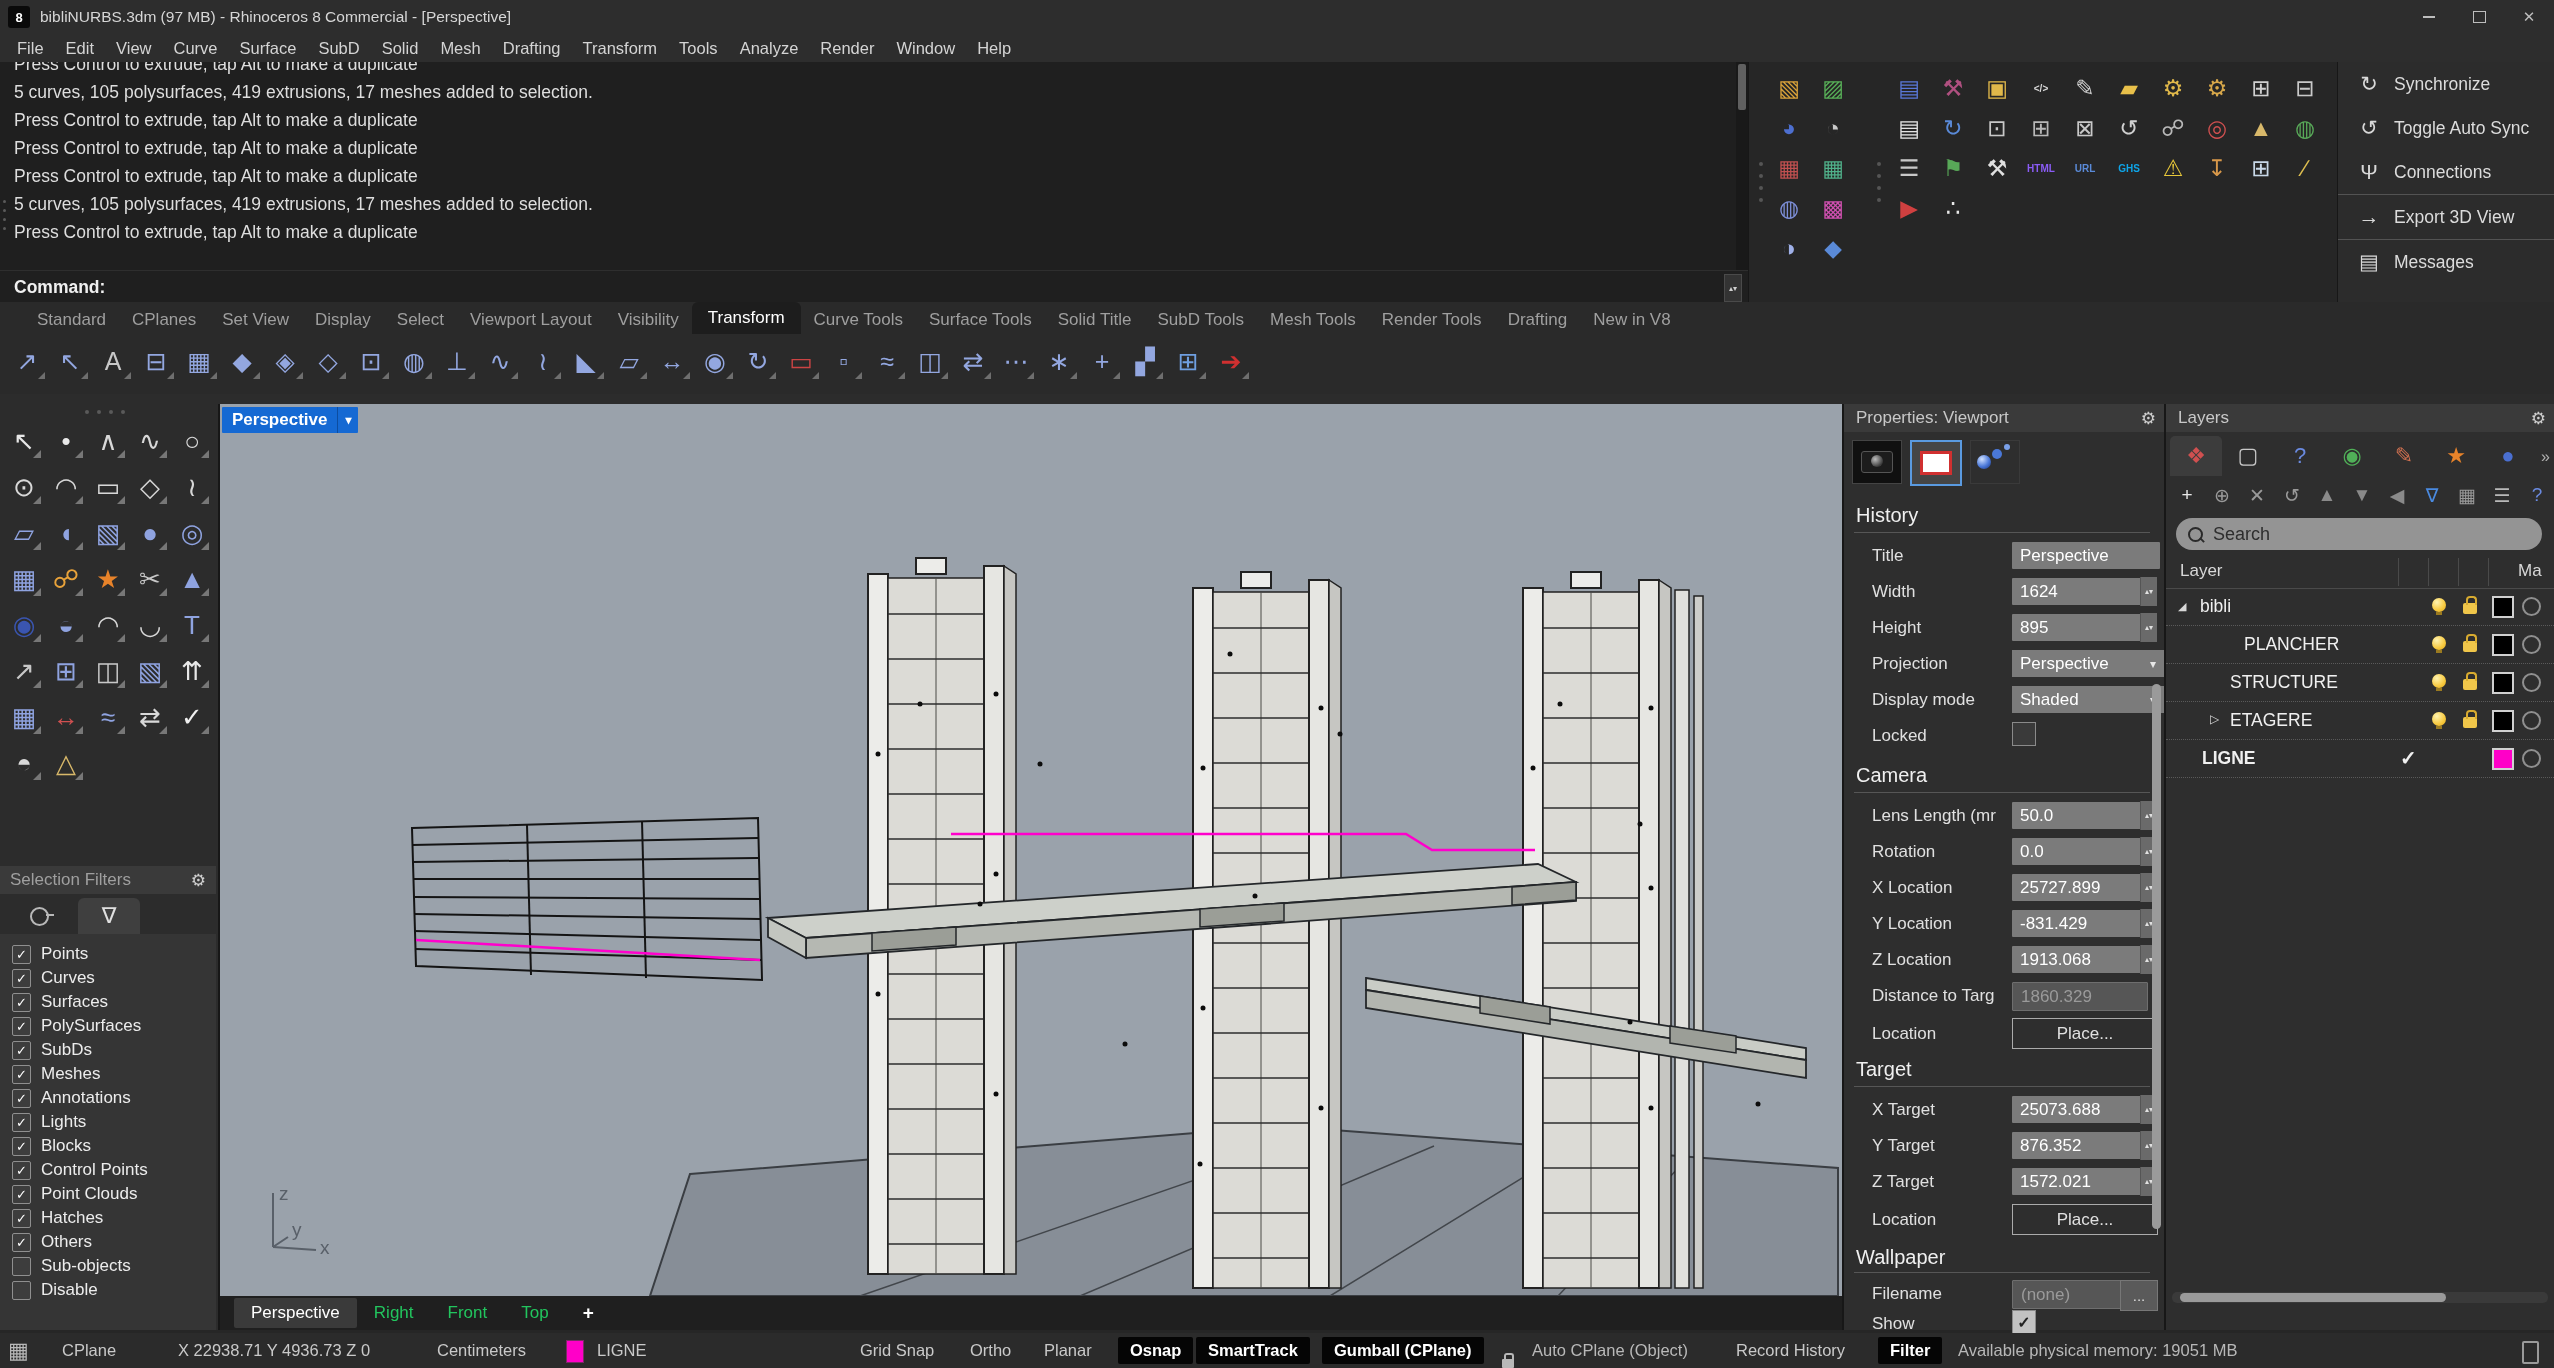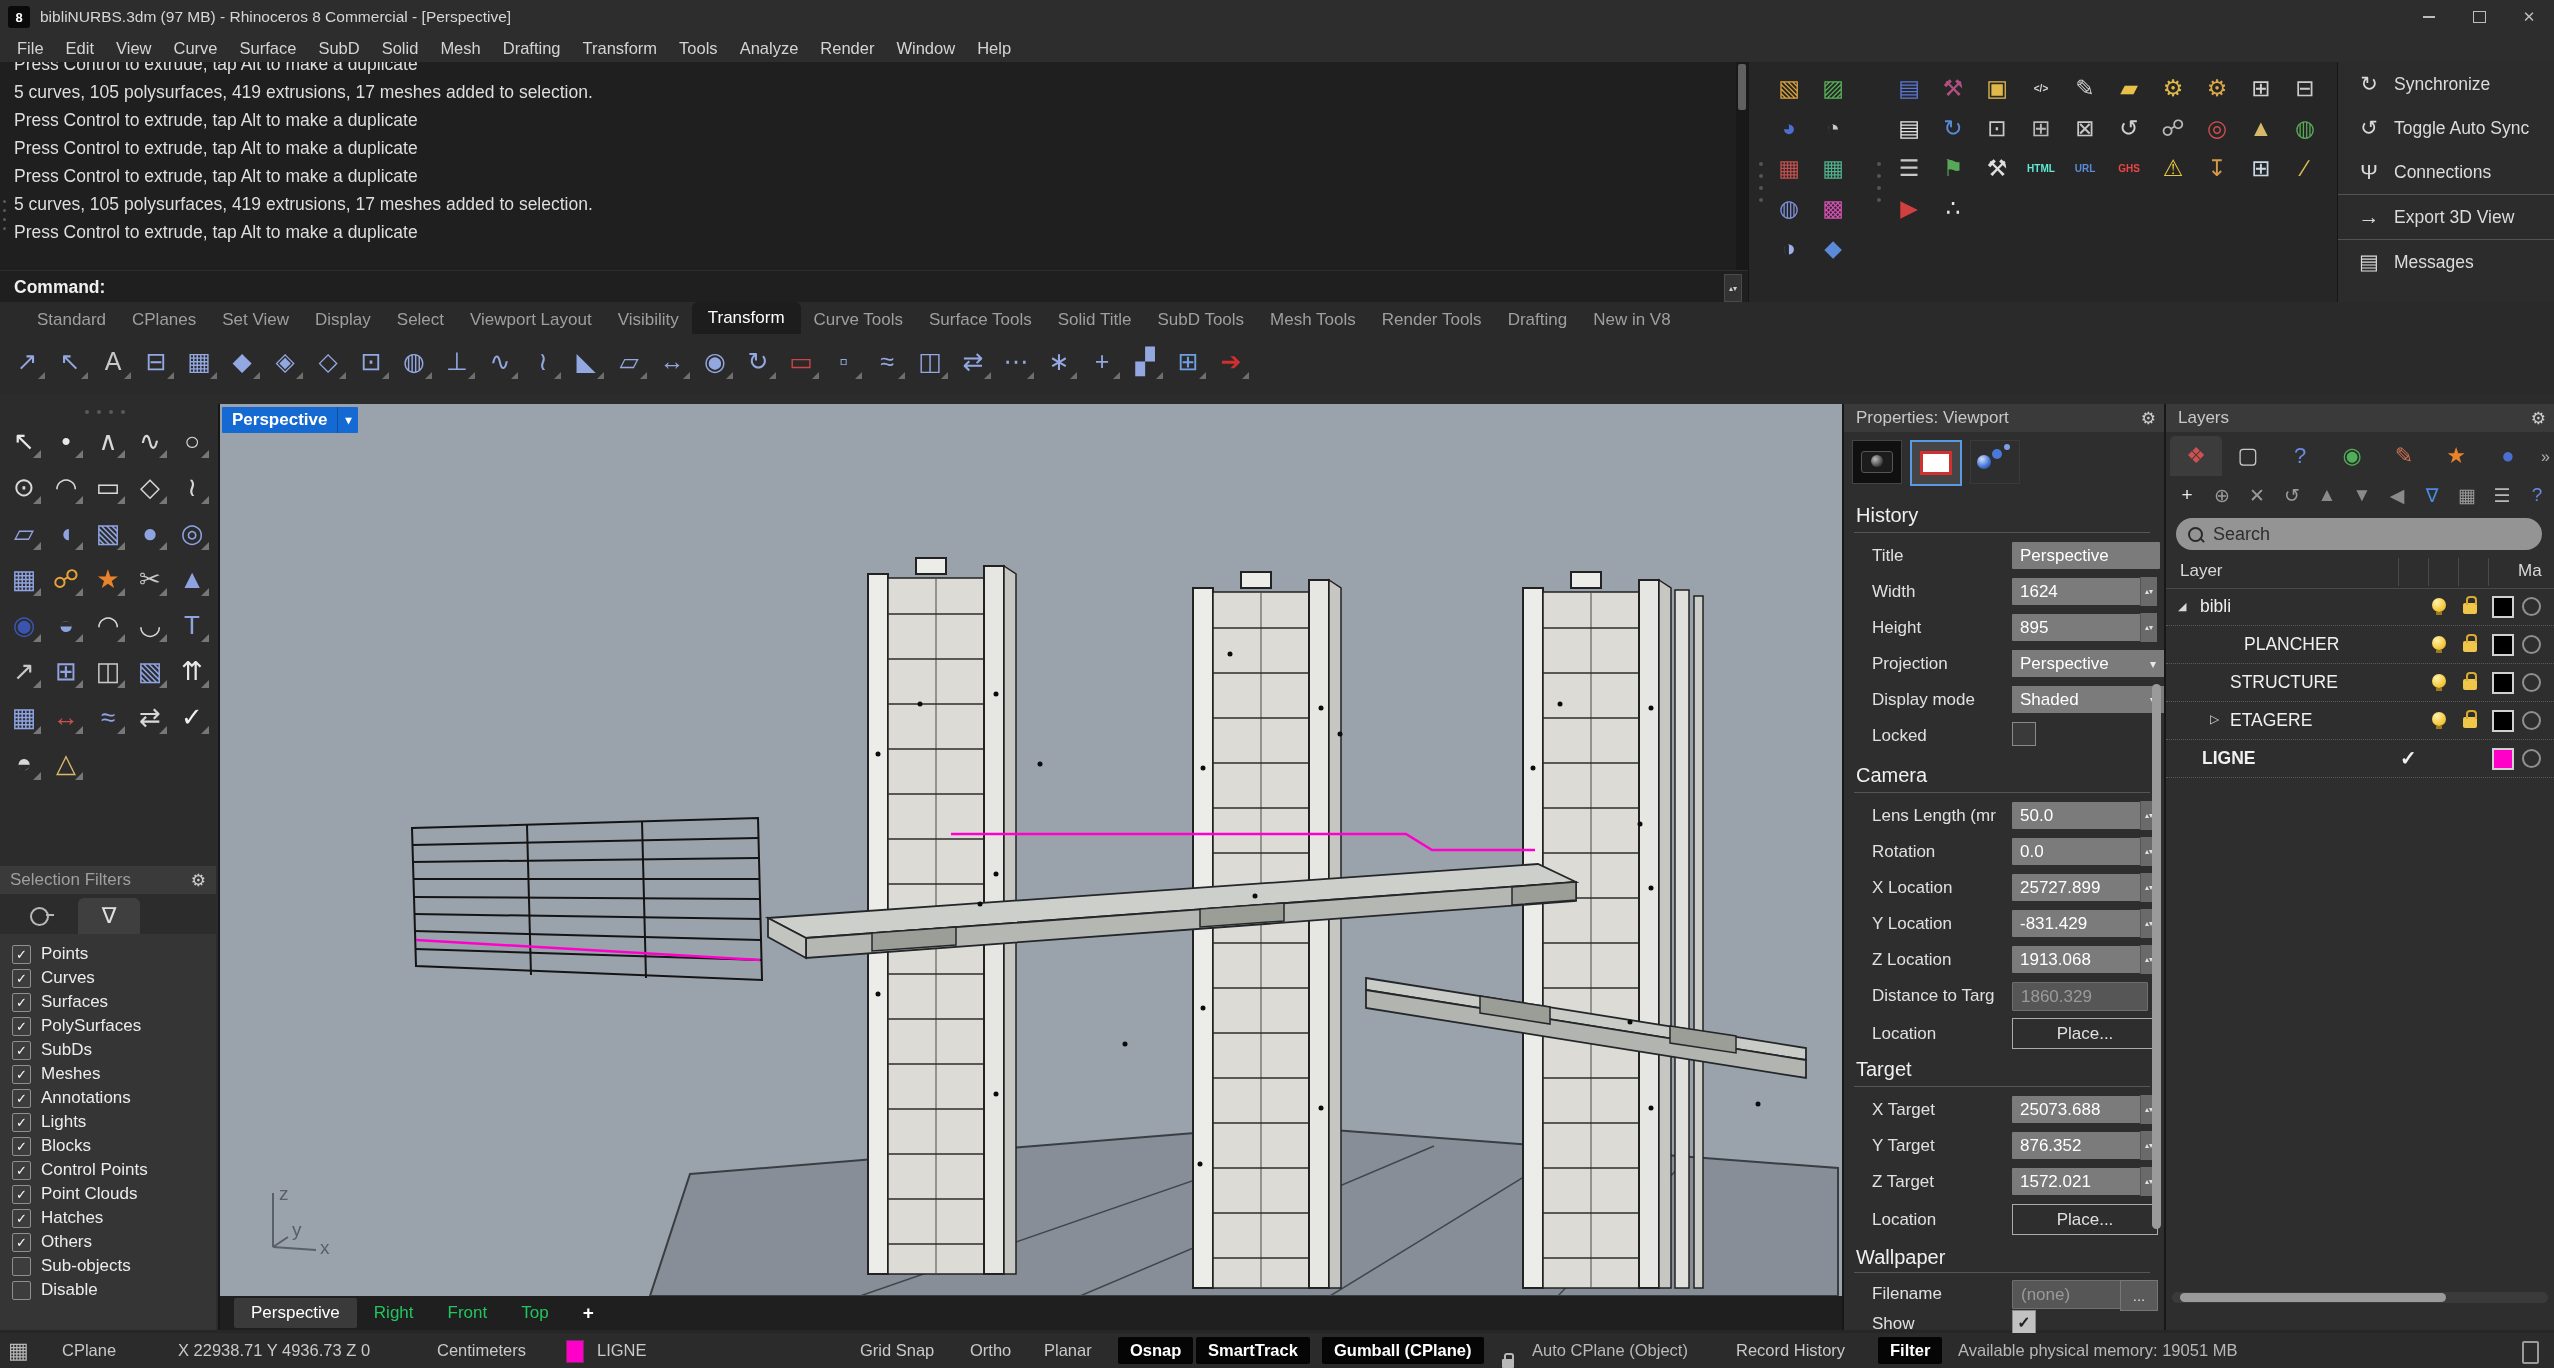--- a/index.html
+++ b/index.html
@@ -351,27 +351,27 @@
         </span>
         <span class="ticon" style="color: rgb(200, 200, 200);">
           <i>☰</i>
         </span>
         <span class="ticon" style="color: rgb(88, 168, 88);">
           <i>⚑</i>
         </span>
         <span class="ticon" style="color: rgb(224, 224, 224);">
           <i>⚒</i>
         </span>
-        <span class="ticon txt" style="color: #5eead4;">
+        <span class="ticon txt" style="color: #8b5cf6;">
           <i>HTML</i>
         </span>
         <span class="ticon txt" style="color: rgb(90, 138, 216);">
           <i>URL</i>
         </span>
-        <span class="ticon txt" style="color: #ef4444;">
+        <span class="ticon txt" style="color: #0ea5e9;">
           <i>GHS</i>
         </span>
         <span class="ticon" style="color: rgb(232, 200, 58);">
           <i>⚠</i>
         </span>
         <span class="ticon" style="color: rgb(216, 152, 74);">
           <i>↧</i>
         </span>
         <span class="ticon" style="color: rgb(200, 216, 232);">
           <i>⊞</i>

